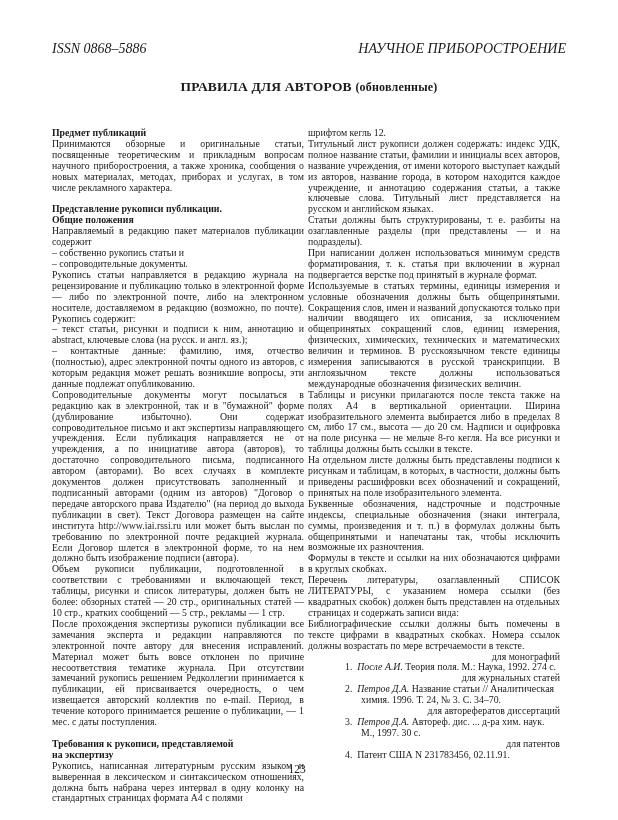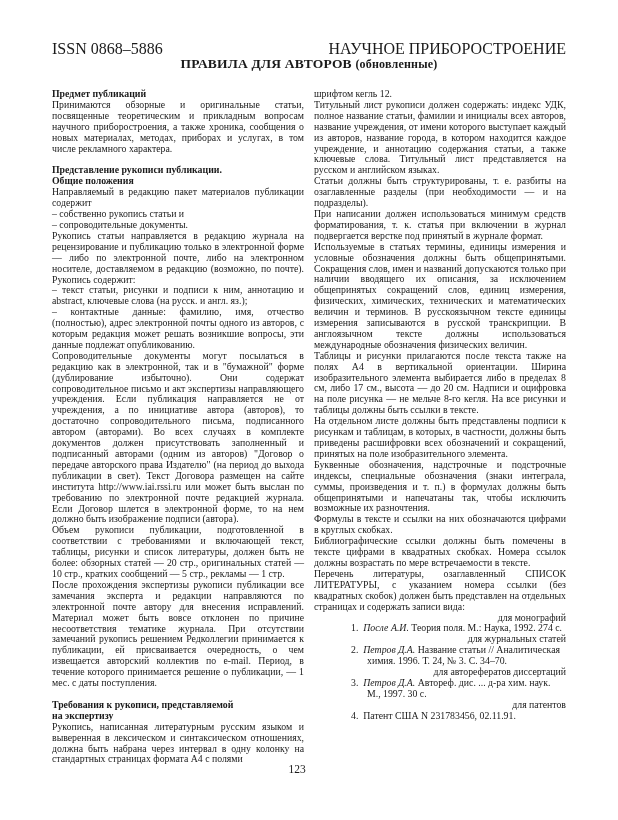--- a/index.html
+++ b/index.html
@@ -7,30 +7,30 @@
     width: 618px; height: 820px;
     background: #ffffff;
     color: #1a1a1a;
     font-family: "Liberation Serif", "DejaVu Serif", serif;
     position: relative;
     overflow: hidden;
   }
   .page { padding: 42px 52px 0 52px; }
   .journal-header {
     display: flex; justify-content: space-between; align-items: flex-end;
-    font-size: 16px; line-height: 14px;
+    font-style: italic; font-size: 14px; line-height: 14px;
   }
   .doc-title {
     text-align: center; font-weight: bold;
-    margin-top: 0; font-size: 13.5px; line-height: 16px;
+    margin-top: 23px; font-size: 13.5px; line-height: 16px;
     letter-spacing: 0.2px;
   }
   .doc-title .title-suffix { font-size: 12px; }
   .columns {
-    display: flex; gap: 10px; margin-top: 17px;
+    display: flex; gap: 4px; margin-top: 33px;
   }
   .col {
     width: 252px; flex: 0 0 252px;
     font-size: 9.8px; line-height: 10.9px;
     text-align: justify;
   }
   .para { text-align: justify; }
   .heading-line { font-weight: bold; text-align: left; }
   .gap-before { margin-top: 11px; }
   .dash-item { text-align: justify; }
@@ -77,29 +77,29 @@
       <div class="para">Объем рукописи публикации, подготовленной в соответствии с требованиями и включающей текст, таблицы, рисунки и список литературы, должен быть не более: обзорных статей — 20 стр., оригинальных статей — 10 стр., кратких сообщений — 5 стр., рекламы — 1 стр.</div>
       <div class="para">После прохождения экспертизы рукописи публикации все замечания эксперта и редакции направляются по электронной почте автору для внесения исправлений. Материал может быть вовсе отклонен по причине несоответствия тематике журнала.  При отсутствии замечаний рукопись решением Редколлегии принимается к публикации, ей присваивается очередность, о чем извещается авторский коллектив по e-mail. Период, в течение которого принимается решение о публикации, — 1 мес. с даты поступления.</div>
       <div class="heading-line gap-before">Требования к рукописи, представляемой</div>
       <div class="heading-line">на экспертизу</div>
       <div class="para">Рукопись, написанная литературным русским языком и выверенная в лексическом и синтаксическом отношениях, должна быть набрана через интервал в одну колонку на стандартных страницах формата А4 с полями</div>
     </div>
 
     <div class="col">
       <div class="para">шрифтом кегль 12.</div>
       <div class="para">Титульный лист рукописи должен содержать: индекс УДК, полное название статьи, фамилии и инициалы всех авторов, название учреждения, от имени которого выступает каждый из авторов, название города, в котором находится каждое учреждение, и аннотацию содержания статьи, а также ключевые слова. Титульный лист представляется на русском и английском языках.</div>
-      <div class="para">Статьи должны быть структурированы, т. е. разбиты на озаглавленные разделы (при необходимости — и на подразделы).</div>
+      <div class="para">Статьи должны быть структурированы, т. е. разбиты на озаглавленные разделы (при представлены — и на подразделы).</div>
       <div class="para">При  написании  должен  использоваться  минимум средств форматирования, т. к. статья при включении в журнал подвергается верстке под принятый в журнале формат.</div>
       <div class="para">Используемые в статьях термины, единицы измерения и условные обозначения должны быть общепринятыми. Сокращения слов, имен и названий допускаются только при наличии вводящего их описания, за исключением общепринятых сокращений слов, единиц измерения, физических, химических, технических и математических величин и терминов. В русскоязычном тексте единицы измерения записываются в русской транскрипции. В англоязычном тексте должны использоваться международные обозначения физических величин.</div>
       <div class="para">Таблицы и рисунки прилагаются после текста также на полях А4 в вертикальной ориентации. Ширина изобразительного элемента выбирается либо в пределах 8 см, либо 17 см., высота — до 20 см. Надписи и оцифровка на поле рисунка — не мельче 8-го кегля. На все рисунки и таблицы должны быть ссылки в тексте.</div>
       <div class="para">На отдельном листе должны быть представлены подписи к рисункам и таблицам, в которых, в частности, должны быть приведены расшифровки всех обозначений и сокращений, принятых на поле изобразительного элемента.</div>
       <div class="para">Буквенные обозначения, надстрочные и подстрочные индексы, специальные обозначения (знаки интеграла, суммы, произведения и т. п.) в формулах должны быть общепринятыми и напечатаны так, чтобы исключить возможные их разночтения.</div>
       <div class="para">Формулы в тексте и ссылки на них обозначаются цифрами в круглых скобках.</div>
+      <div class="para">Перечень    литературы,    озаглавленный    СПИСОК ЛИТЕРАТУРЫ, с указанием номера ссылки (без квадратных скобок) должен быть представлен на отдельных страницах и содержать записи вида:</div>
       <div class="para">Библиографические ссылки должны быть помечены в тексте цифрами в квадратных скобках. Номера ссылок должны возрастать по мере встречаемости в тексте.</div>
-      <div class="para">Перечень    литературы,    озаглавленный    СПИСОК ЛИТЕРАТУРЫ, с указанием номера ссылки (без квадратных скобок) должен быть представлен на отдельных страницах и содержать записи вида:</div>
 
       <div class="ref-label">для монографий</div>
       <div class="ref"><span class="ref-num">1.</span>&nbsp;&nbsp;<span class="ref-author">После А.И.</span> <span class="ref-text">Теория поля. М.: Наука, 1992. 274 с.</span></div>
 
       <div class="ref-label">для журнальных статей</div>
       <div class="ref"><span class="ref-num">2.</span>&nbsp;&nbsp;<span class="ref-author">Петров Д.А.</span> <span class="ref-text">Название статьи // Аналитическая химия. 1996. Т. 24, № 3. С. 34–70.</span></div>
 
       <div class="ref-label">для авторефератов диссертаций</div>
       <div class="ref"><span class="ref-num">3.</span>&nbsp;&nbsp;<span class="ref-author">Петров Д.А.</span> <span class="ref-text">Автореф. дис. ... д-ра хим. наук. М., 1997. 30 с.</span></div>
 

